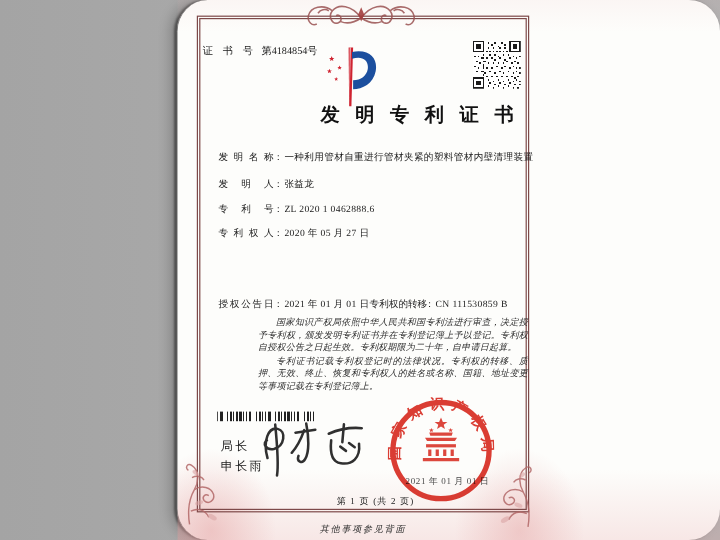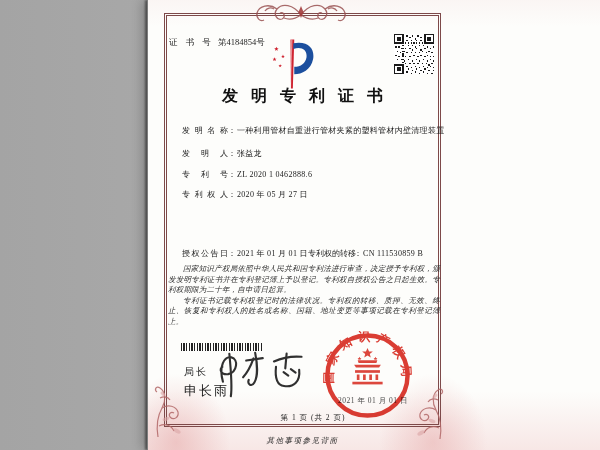--- a/index.html
+++ b/index.html
@@ -2,69 +2,69 @@
 <html><head>
 <meta charset="utf-8">
 <style>
   * { margin:0; padding:0; box-sizing:border-box; }
   body { background:#8f8f8f; font-family:"Liberation Serif","DejaVu Serif",serif; }
   .shot { position:relative; width:600px; height:450px; overflow:hidden;
           background:linear-gradient(90deg,#a4a4a4 0%, #adadad 60%, #b0b0b0 100%); }
   .paper { position:absolute; left:147px; top:0; width:453px; height:450px;
            background:#fdfdfb;
            box-shadow:-2px 0 2px rgba(0,0,0,.45), -6px 0 10px rgba(0,0,0,.18);
-           border-left:1px solid #7e7e7e; }
+           border-left:1px solid #7e7e7e;border-radius:26px; }
   .paper::before { content:""; position:absolute; inset:0; pointer-events:none;
      background:
        radial-gradient(75px 95px at 28px 442px,  rgba(224,146,146,.42), rgba(224,146,146,0) 72%),
        radial-gradient(75px 95px at 285px 442px, rgba(224,146,146,.38), rgba(224,146,146,0) 72%),
        linear-gradient(to top,   rgba(230,168,168,.26), rgba(230,168,168,0) 13%),
        linear-gradient(to bottom,rgba(230,180,180,.10), rgba(230,180,180,0) 6%); }
   .frame { position:absolute; left:16px; top:13px; width:277px; height:414px;
            border:3px double #7d4949; }
   .ornament-top { position:absolute; left:103px; top:1px; width:100px; height:27px; }
   .corner { position:absolute; width:44px; height:58px; }
   .corner.left  { left:5px;  top:381px; }
   .corner.right { left:253px; top:383px; transform:scaleX(-1); }
 
   .cert-no { position:absolute; left:21px; top:37px; font-size:8.5px; color:#1c1c1c;
              line-height:10px; white-space:nowrap; }
   .cert-no .lab { letter-spacing:3px; margin-right:2px; }
 
   .logo { position:absolute; left:119px; top:36px; width:47px; height:56px; }
   .qr   { position:absolute; left:246px; top:34px; width:40px; height:40px; }
 
-  .title { position:absolute; left:16px; top:86px; width:277px; text-align:center;
+  .title { position:absolute; left:16px; top:86px; width:277px; text-align:right;
            font-size:16px; font-weight:bold; color:#111;
            letter-spacing:13px; text-indent:13px; white-space:nowrap; }
 
   .row { position:absolute; left:34px; font-size:8px; color:#1b1b1b; line-height:10px;
          white-space:nowrap; }
   .lbl { display:inline-block; width:46px; text-align:justify; text-align-last:justify;
          vertical-align:top; }
   .colon { margin:0 1px 0 0; }
   .val { letter-spacing:.3px; }
   .row.addr { white-space:normal; }
   .row.addr .val { display:inline-block; width:213px; vertical-align:top; line-height:10.5px; }
   .grp2 { position:absolute; left:126px; top:0; white-space:nowrap; }
 
   .body-text { position:absolute; left:20px; top:264px; width:272px;
                font-size:7.5px; line-height:10.6px; font-style:italic;
                color:#2e2e2e; letter-spacing:.2px; text-align:justify; }
-  .body-text p { text-indent:2em; margin:0; }
+  .body-text p { text-indent:2em; margin:0;padding-left:47px; }
 
   .barcode { position:absolute; left:33px; top:343px; width:82px; height:8px;
      background:repeating-linear-gradient(90deg,
        #222 0px,#222 1px, transparent 1px,transparent 2.5px,
        #222 2.5px,#222 4.5px, transparent 4.5px,transparent 5.5px,
        #222 5.5px,#222 6px, transparent 6px,transparent 8px); }
 
   .director-title { position:absolute; left:36px; top:365px; font-size:10px;
                     letter-spacing:2px; color:#1b1b1b; }
-  .director-name  { position:absolute; left:36px; top:382px; font-size:13px;
+  .director-name  { position:absolute; left:36px; top:382px; font-size:10px;
                     letter-spacing:2px; color:#1b1b1b; }
   .signature { position:absolute; left:60px; top:349px; width:105px; height:48px;
                transform:rotate(-2deg); }
   .seal { position:absolute; left:175px; top:331px; width:89px; height:89px;
           opacity:.9; mix-blend-mode:multiply; }
   .seal-date { position:absolute; left:190px; top:396px; font-size:7.5px;
                color:#4a4a4a; letter-spacing:.5px; white-space:nowrap; }
 
   .page-ind { position:absolute; left:16px; top:413px; width:298px; text-align:center;
               font-size:7.5px; color:#222; letter-spacing:1px; }

